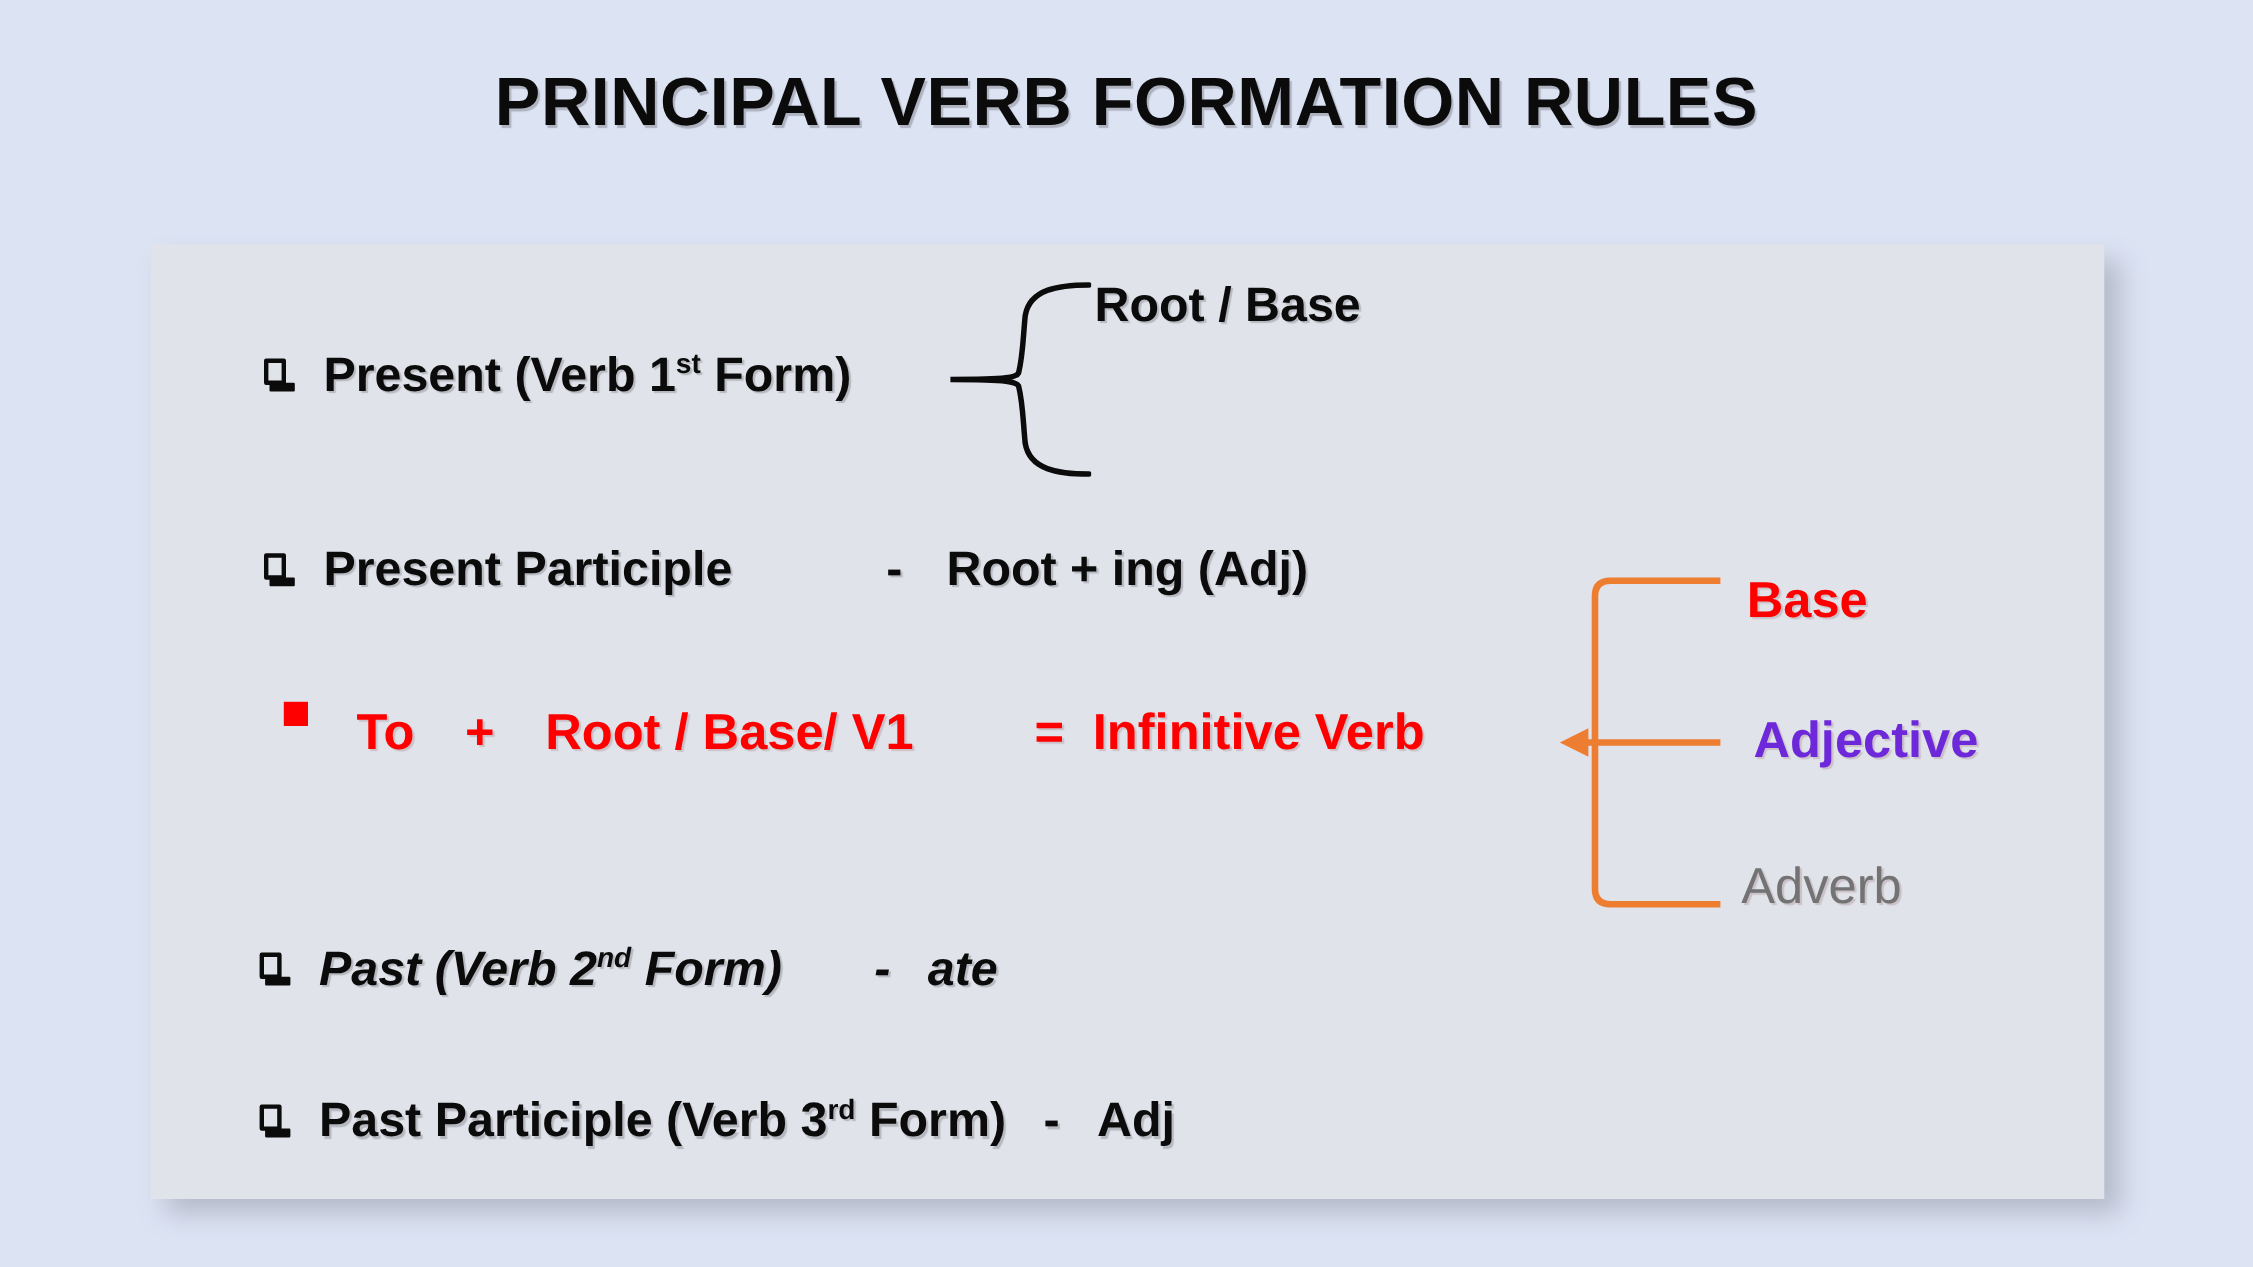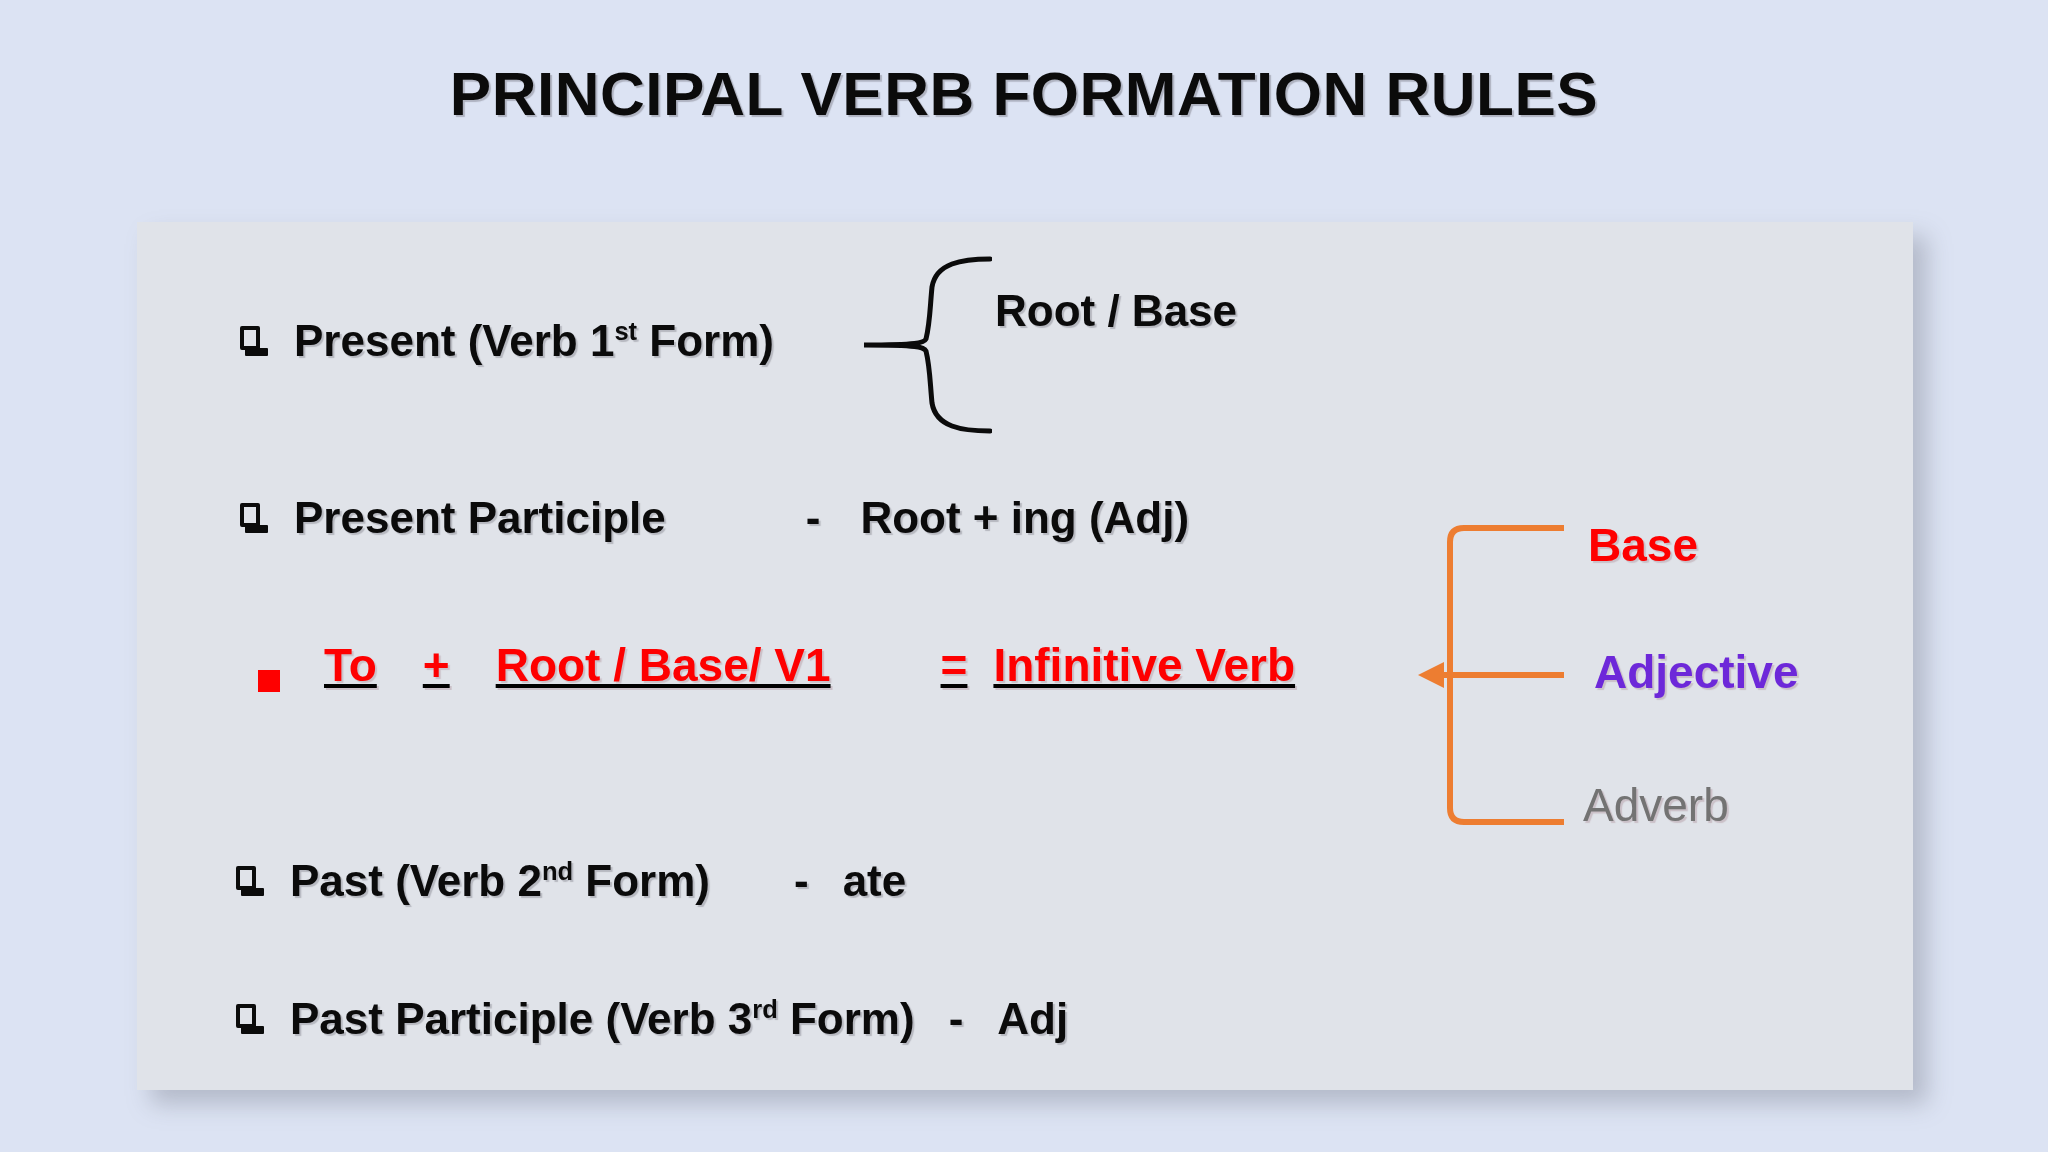--- a/index.html
+++ b/index.html
@@ -112,42 +112,40 @@
 
   .root-base {
     position: absolute;
     left: 995px;
     top: 253px;
     font-size: 44px;
     font-weight: bold;
     color: #0b0b0b;
     text-shadow: 2px 2px 1px rgba(120,120,130,0.40);
     white-space: nowrap;
-    margin-top: 33px;
   }
   .extension {
     position: absolute;
     left: 995px;
     top: 392px;
     font-size: 44px;
     font-weight: bold;
     color: #0b0b0b;
     text-shadow: 2px 2px 1px rgba(120,120,130,0.40);
     white-space: nowrap;
   }
 
   
   .red-row {
     position: absolute;
     left: 258px;
     top: 638px;
     display: flex;
-    align-items: flex-end;
-    white-space: nowrap;
-    text-decoration: underline;
+    align-items: flex-start;
+    white-space: nowrap;
   }
   .bullet-red {
     display: inline-block;
     width: 22px;
     height: 22px;
     background: #fe0000;
     margin-right: 44px;
     flex: 0 0 auto;
   }
   .txt-red {
@@ -194,21 +192,21 @@
     font-size: 46px;
     font-weight: normal;
     color: #737373;
     text-shadow: 2px 2px 1px rgba(170,140,150,0.40);
     white-space: nowrap;
   }
 
   
   #row-present          { left: 200px; top: 316px; }
   #row-present-part     { left: 200px; top: 493px; }
-  #row-past             { left: 196px; top: 856px; }
+  #row-past             { left: 196px; top: 856px; font-style: italic; }
   #row-past-part        { left: 196px; top: 994px; }
 
   .gap-a { display:inline-block; width: 140px; }
   .gap-b { display:inline-block; width: 40px; }
   .gap-c { display:inline-block; width: 110px; }
   .gap-d { display:inline-block; width: 40px; }
   .gap-e { display:inline-block; width: 44px; }
   .gap-f { display:inline-block; width: 34px; }
 </style>
 </head>

